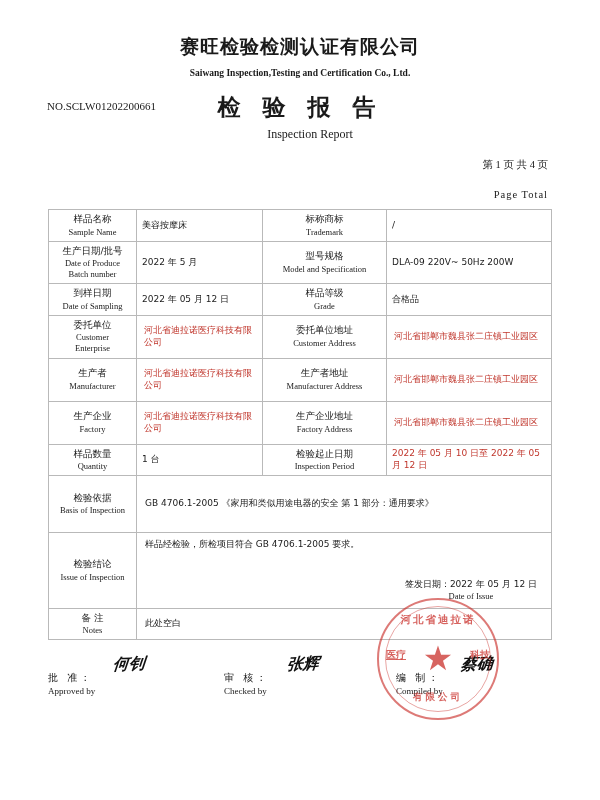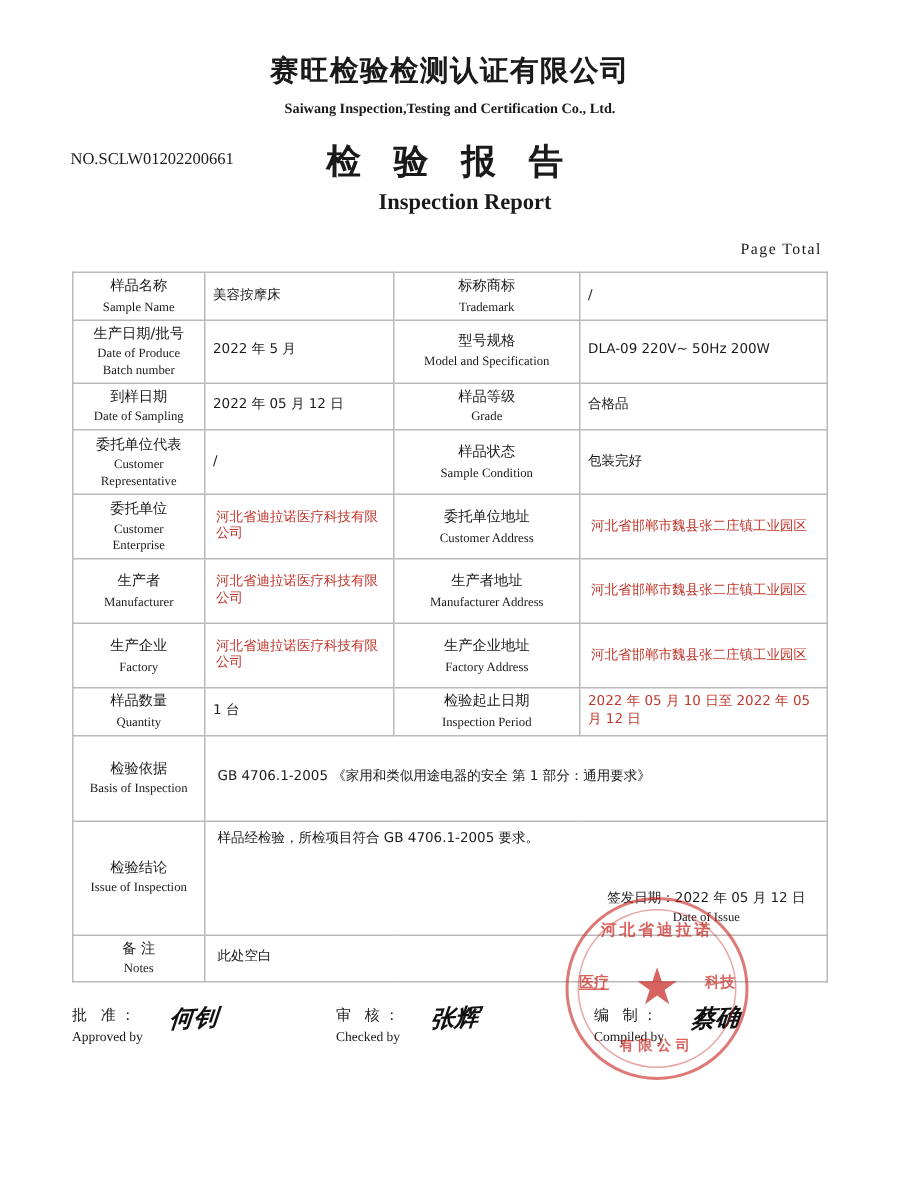--- a/index.html
+++ b/index.html
@@ -46,22 +46,22 @@
   }
   .title-cn {
     text-align: center;
     font-size: 23px;
     font-weight: bold;
     letter-spacing: 7px;
     font-family: "DejaVu Sans", sans-serif;
   }
   .title-en {
     text-align: center;
-    font-size: 15px;
-    font-weight: bold;
+    font-size: 12px;
+    font-weight: normal;
     margin-top: 9px;
     font-family: "Liberation Serif", serif;
     padding-left: 20px;
   }
 
   .pagenum {
     margin-top: 16px;
     padding-right: 52px;
     text-align: right;
     font-size: 10.5px;
@@ -155,20 +155,21 @@
   }
   .sig-cell {
     flex: 1;
     display: flex;
     align-items: flex-start;
   }
   .sig-lbl {
     text-align: left;
     line-height: 1.35;
     padding-top: 2px;
+    margin-top: 15px;
   }
   .sig-lbl .cn {
     display: block;
     font-family: "DejaVu Sans", sans-serif;
     font-size: 10px;
     letter-spacing: 3px;
   }
   .sig-lbl .en {
     display: block;
     font-size: 9px;
@@ -244,20 +245,21 @@
     <div class="company-en">Saiwang Inspection,Testing and Certification Co., Ltd.</div>
   </div>
 
   <div class="title-row">
     <div class="docno">NO.SCLW01202200661</div>
     <div class="title-cn">检 验 报 告</div>
   </div>
   <div class="title-en">Inspection Report</div>
 
   <div class="pagenum">
+    <div class="l1">第 1 页  共 4 页</div>
     <div class="l2">Page    Total</div>
   </div>
 
   <div class="tbl-wrap">
     <table>
       <tbody>
         <tr class="row-h28">
           <td class="lbl">
             <span class="cn">样品名称</span>
             <span class="en">Sample Name</span>
@@ -290,33 +292,20 @@
             <span class="en">Date of Sampling</span>
           </td>
           <td class="val col-v1">2022 年 05 月 12 日</td>
           <td class="lbl col-l2">
             <span class="cn">样品等级</span>
             <span class="en">Grade</span>
           </td>
           <td class="val">合格品</td>
         </tr>
 
-        <tr class="row-h44">
-          <td class="lbl">
-            <span class="cn">委托单位代表</span>
-            <span class="en" style="white-space:pre-line">Customer
-Representative</span>
-          </td>
-          <td class="val col-v1">/</td>
-          <td class="lbl col-l2">
-            <span class="cn">样品状态</span>
-            <span class="en">Sample Condition</span>
-          </td>
-          <td class="val">包装完好</td>
-        </tr>
 
         <tr class="row-h44">
           <td class="lbl">
             <span class="cn">委托单位</span>
             <span class="en" style="white-space:pre-line">Customer
 Enterprise</span>
           </td>
           <td class="val left red col-v1">河北省迪拉诺医疗科技有限公司</td>
           <td class="lbl col-l2">
             <span class="cn">委托单位地址</span>

